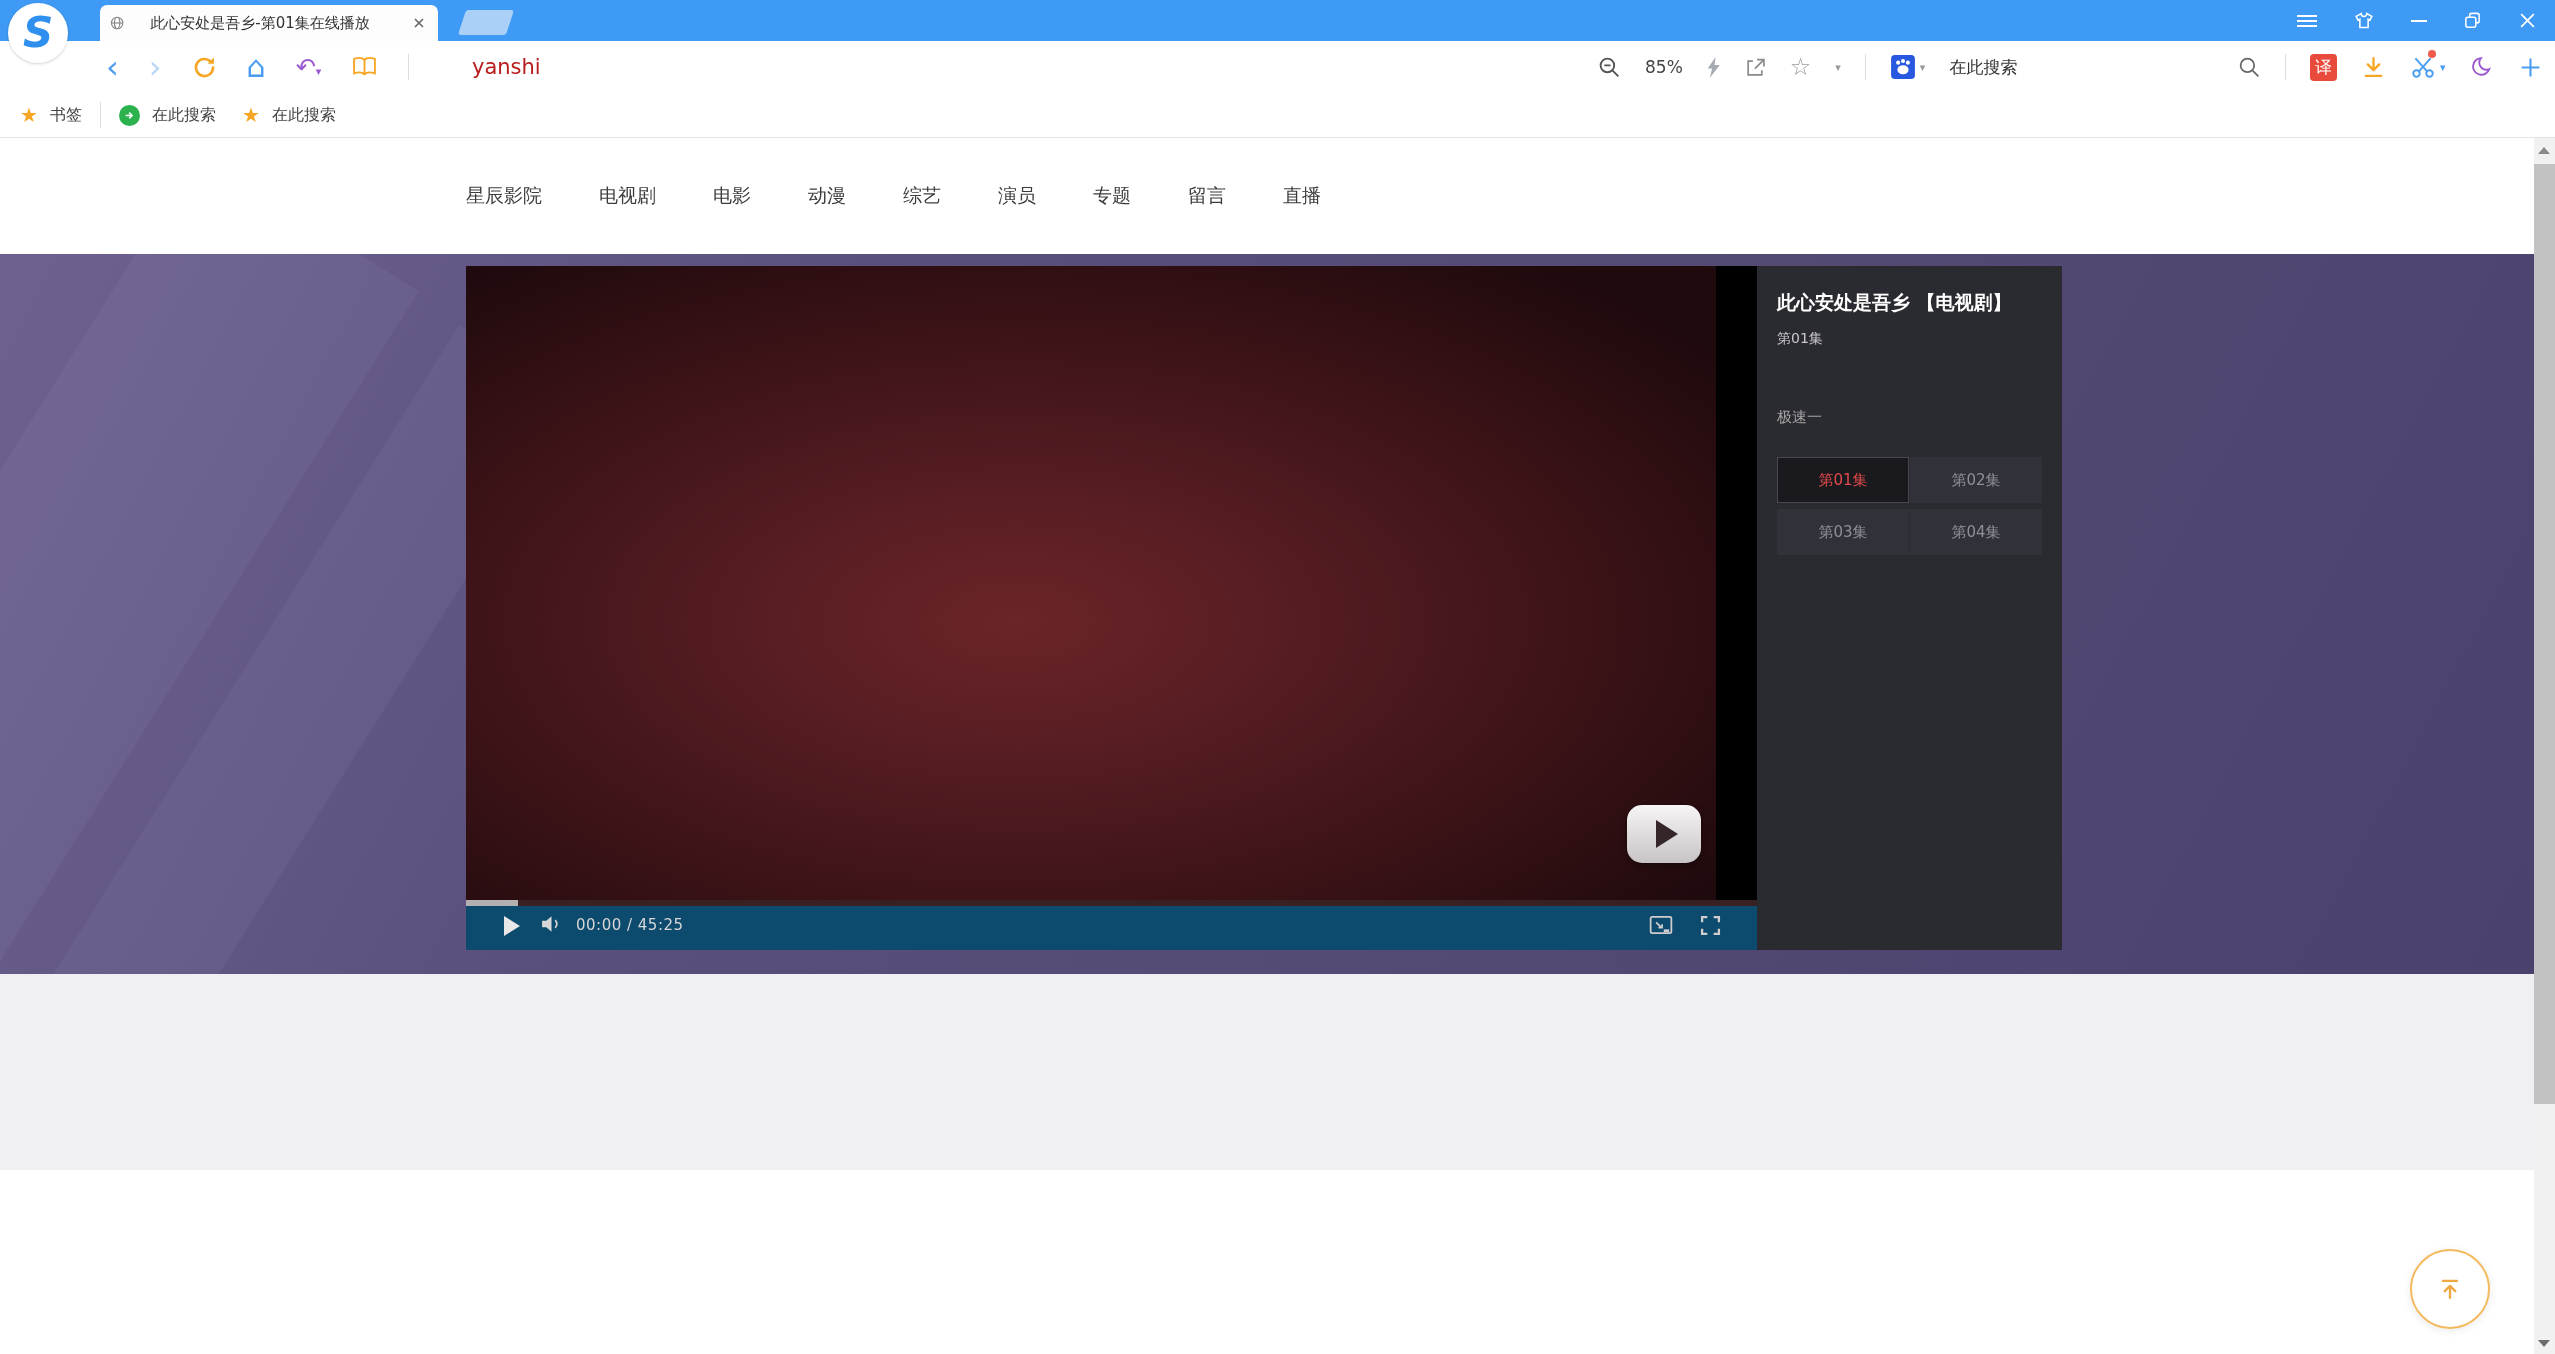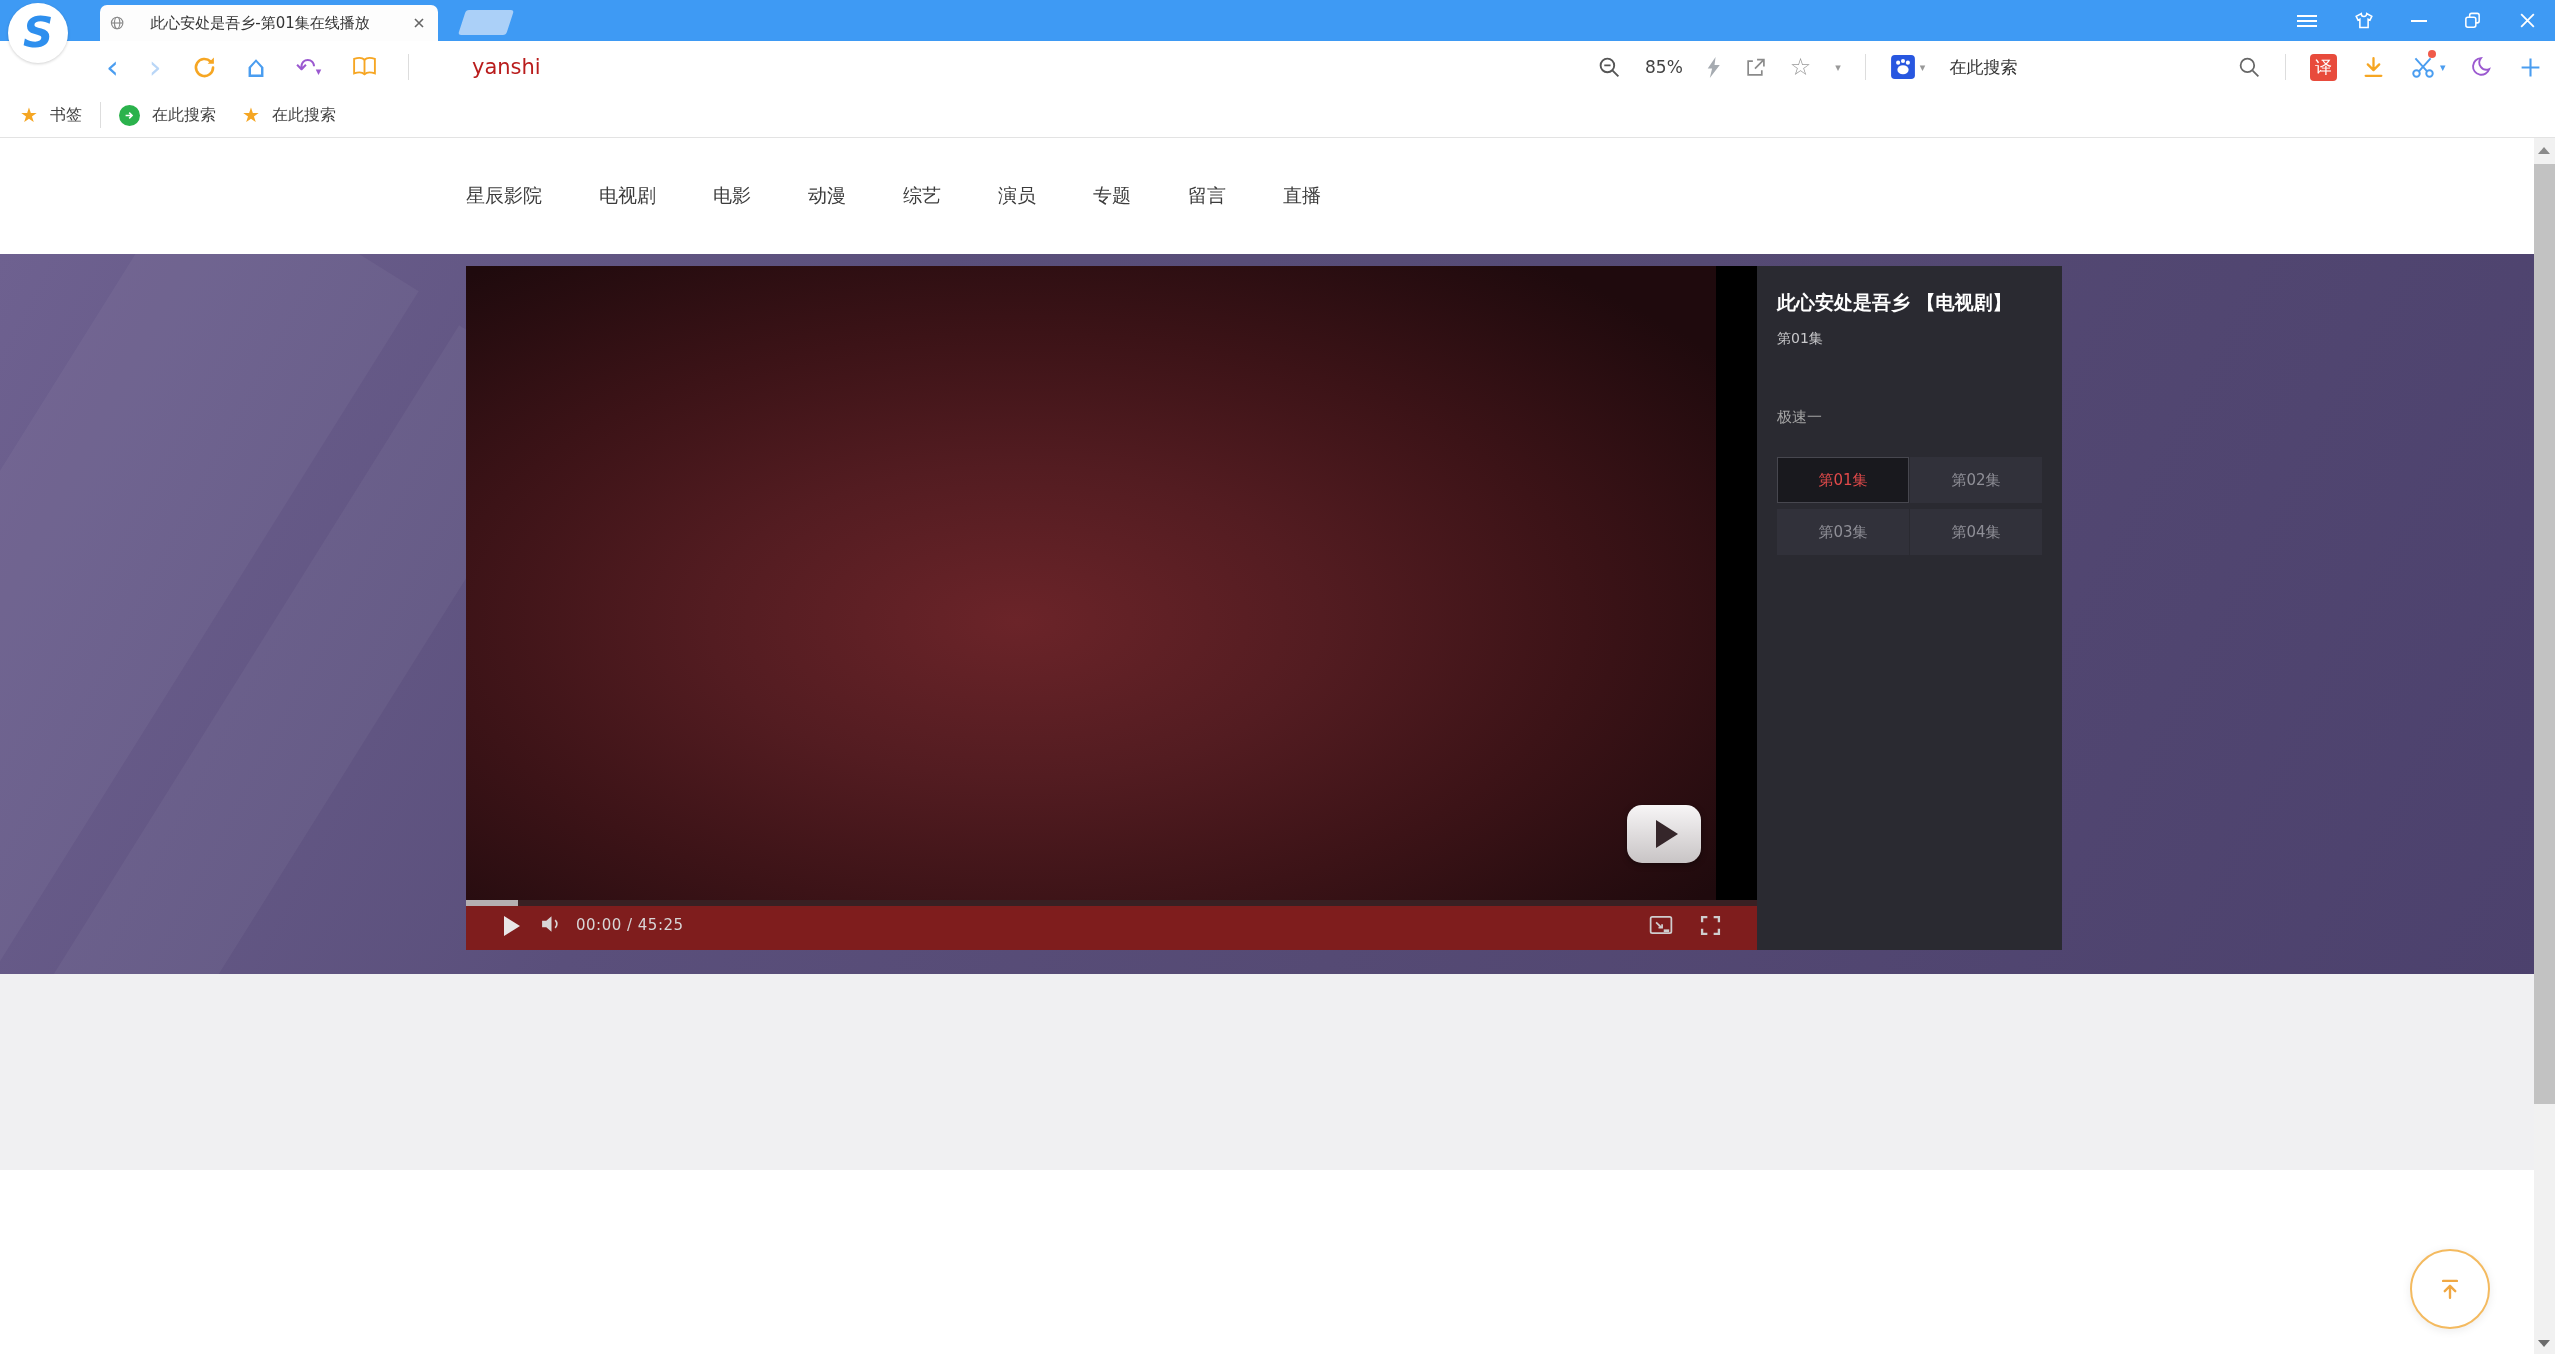--- a/index.html
+++ b/index.html
@@ -71,21 +71,21 @@
   .deco1 { left:-60px; top:-100px; } .deco2 { left:210px; top:40px; width:140px; }
   .playerwrap { position:absolute; left:466px; top:12px; width:1596px; height:684px; display:flex; }
   .videoarea { position:relative; width:1291px; height:684px; background:#000; }
   .videobg { position:absolute; left:0; top:0; width:1250px; height:684px;
              background:radial-gradient(ellipse 70% 65% at 44% 52%, #6b2429 0%, #531c21 35%, #3c1317 65%, #1f0a0d 100%); }
   .bigplay { position:absolute; left:1161px; top:539px; width:74px; height:58px; border-radius:15px;
              background:linear-gradient(#f7f5f6,#c8c4c5); box-shadow:0 2px 6px rgba(0,0,0,.4);
              display:flex; align-items:center; justify-content:center; cursor:pointer; }
   .bigplay i { display:block; width:0; height:0; border-left:22px solid #35262a;
                border-top:14px solid transparent; border-bottom:14px solid transparent; margin-left:6px; }
-  .controls { position:absolute; left:0; bottom:0; width:1291px; height:50px; background:#7f1d1d; }
+  .controls { position:absolute; left:0; bottom:0; width:1291px; height:50px; background:#0c4a6e; }
   .progress { position:absolute; left:0; top:0; width:100%; height:6px; background:#392023; }
   .loaded { position:absolute; left:0; top:0; width:52px; height:6px; background:#b4afb1; }
   .playbtn { position:absolute; left:38px; top:16px; width:0; height:0; border-left:16px solid #e8e6e7;
              border-top:10px solid transparent; border-bottom:10px solid transparent; cursor:pointer; }
   .volbtn { position:absolute; left:74px; top:15px; cursor:pointer; }
   .timetext { position:absolute; left:110px; top:0; height:50px; line-height:50px; font-size:15px;
               color:#d8d6d7; letter-spacing:.5px; }
   .pipbtn { position:absolute; right:84px; top:15px; cursor:pointer; }
   .fsbtn { position:absolute; right:36px; top:15px; cursor:pointer; }
 

